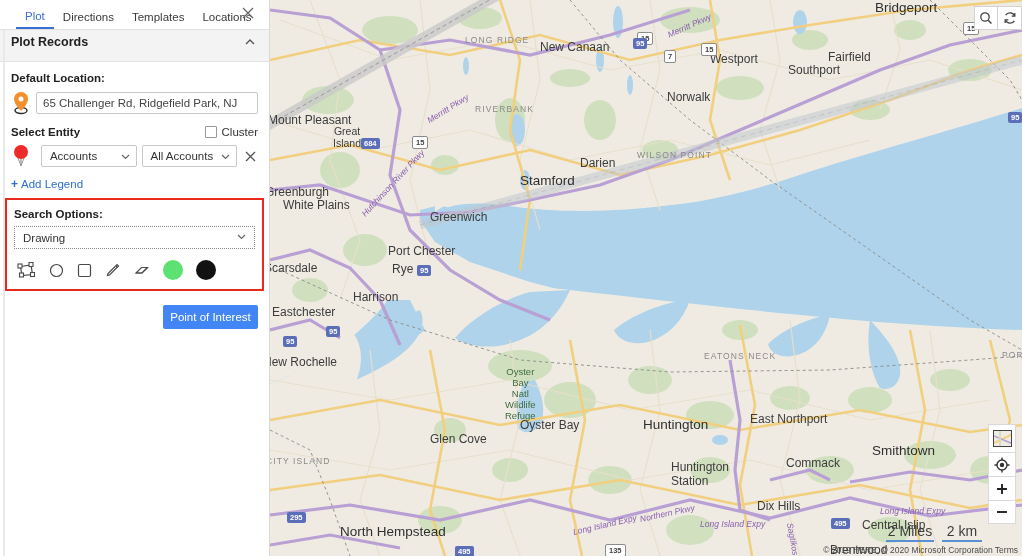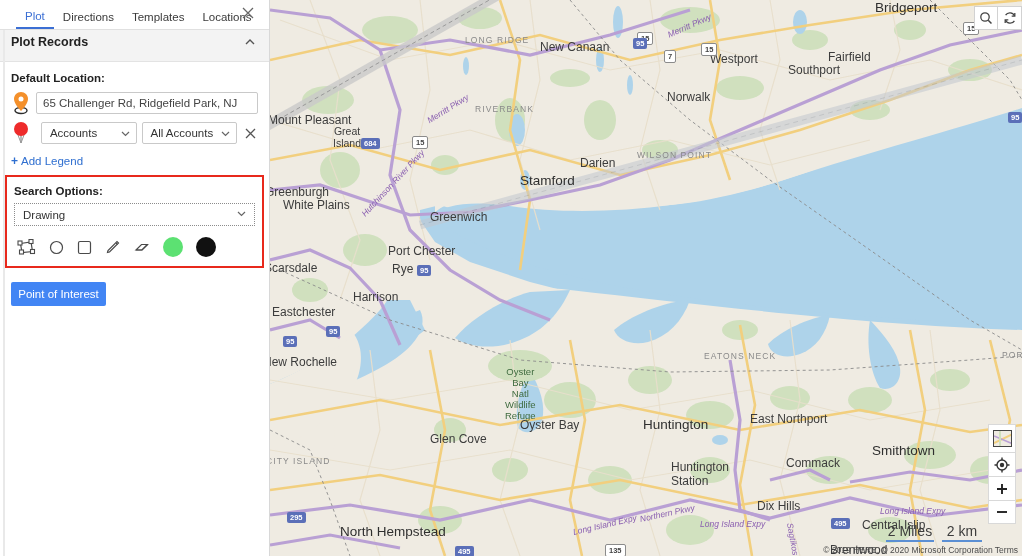--- a/index.html
+++ b/index.html
@@ -102,21 +102,21 @@
   .so-lbl { font-size: 11.5px; font-weight: bold; color: #222; }
   .so-select {
     margin-top: 6px; height: 23px; border: 1px dotted #8c8c8c; background:#fff;
     display:flex; align-items:center; justify-content: space-between;
     padding: 0 5px 0 8px; font-size: 11.5px; color: #333; cursor: pointer;
   }
   .tools { display:flex; align-items:center; gap: 13px; margin-top: 11px; padding-left: 3px; }
   .tool { cursor:pointer; display:flex; align-items:center; justify-content:center; }
   .swatch { width: 20px; height: 20px; border-radius: 50%; cursor: pointer; }
 
-  .btnrow { display:flex; margin: 14px 11px 0 11px; justify-content: space-between; }
+  .btnrow { display:flex; margin: 14px 11px 0 11px; justify-content: flex-end; }
   .btn {
     background: #4285f4; color:#fff; border: none; border-radius: 2px;
     font-size: 11.5px; height: 24px; cursor: pointer;
     font-family: "Liberation Sans", sans-serif;
   }
   .btn.poi { width: 95px; }
   .btn.search { width: 107px; }
 
   
   .map {
@@ -205,20 +205,27 @@
         <span class="pin-wrap">
           <svg width="16" height="24" viewBox="0 0 16 24">
             <ellipse cx="8" cy="19.5" rx="6" ry="3" fill="none" stroke="#2b2b2b" stroke-width="1.4"></ellipse>
             <path d="M8 1 C4.1 1 1 4.1 1 8 C1 13 8 20 8 20 C8 20 15 13 15 8 C15 4.1 11.9 1 8 1 Z" fill="#f4902b"></path>
             <circle cx="8" cy="8" r="2.5" fill="#fff"></circle>
           </svg>
         </span>
         <input class="txtinput" readonly="" value="65 Challenger Rd, Ridgefield Park, NJ" style="">
       </div>
 
+      <div class="entity-head">
+        <span class="lbl">Select Entity</span>
+        <span class="cluster-box">
+          <span class="cbox"></span>
+          <span class="cluster-lbl">Cluster</span>
+        </span>
+      </div>
 
       <div class="row entity">
         <span class="pin-wrap">
           <svg width="16" height="24" viewBox="0 0 16 24">
             <path d="M8 22 L8 11" stroke="#777" stroke-width="1" fill="none"></path>
             <path d="M8 22 L3.5 10 L12.5 10 Z" fill="none" stroke="#999" stroke-width="1"></path>
             <circle cx="8" cy="8" r="7" fill="#ee2b2b"></circle>
           </svg>
         </span>
         <div class="sel a">

